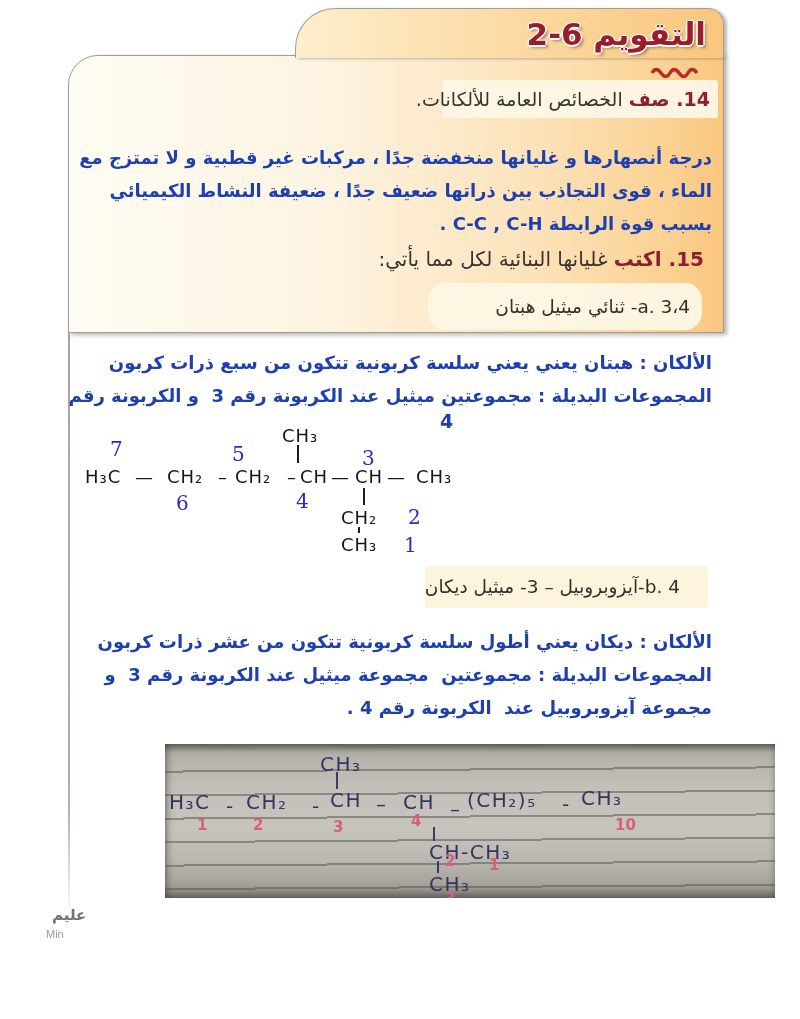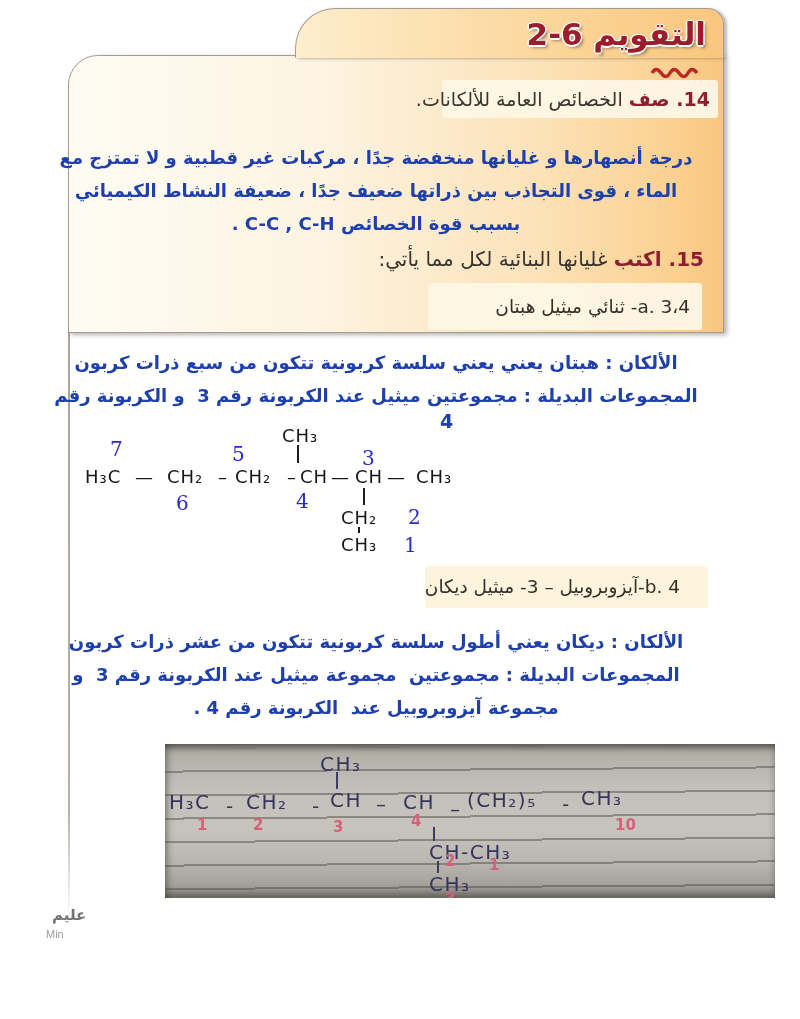--- a/index.html
+++ b/index.html
@@ -22,25 +22,25 @@
          text-shadow:-1.5px 0 #fff,1.5px 0 #fff,0 -1.5px #fff,0 1.5px #fff,2.5px 3px 3px rgba(90,80,70,.55);}
   .squiggle{position:absolute;left:650px;top:66px;z-index:4;}
 
   .q-strip{position:absolute;z-index:4;direction:rtl;text-align:right;border-radius:3px;white-space:pre;}
   .q14{left:442px;top:80px;width:268px;height:38px;line-height:38px;padding-right:8px;
        background:rgba(253,247,229,.95);font-size:19px;color:#383430;}
   .q15{left:300px;top:241px;width:404px;height:36px;line-height:36px;padding-right:8px;
        font-size:20px;color:#383430;background:transparent;}
   .maroon{color:#8e1f2e;font-weight:bold;}
   .itemA{left:428px;top:283px;width:262px;height:47px;line-height:47px;padding-right:12px;
-         background:rgba(253,247,228,.95);font-size:18.5px;color:#33302c;}
+         background:rgba(253,247,228,.95);font-size:18.5px;color:#33302c;border-radius:17px;}
   .itemB{left:425px;top:566px;width:255px;height:42px;line-height:42px;padding-right:28px;
          background:#fdf4dd;font-size:18.5px;color:#33302c;}
 
-  .blue-block{position:absolute;z-index:4;direction:rtl;text-align:center;
+  .blue-block{position:absolute;z-index:4;direction:rtl;text-align:right;
               color:#1e3fae;font-weight:bold;}
   .ans{left:40px;top:141px;width:672px;font-size:18px;line-height:33px;}
   .pa {left:40px;top:346px;width:672px;font-size:18px;line-height:33px;}
   .pb {left:40px;top:625px;width:672px;font-size:18px;line-height:33px;}
   .blue-block div{white-space:pre;}
   .lone4{position:absolute;left:440px;top:410px;z-index:4;color:#1e3fae;
          font-weight:bold;font-size:19px;}
 
   
   .struct{position:absolute;left:0;top:0;width:800px;height:1019px;z-index:2;}
@@ -78,21 +78,21 @@
 
   <svg class="squiggle" width="52" height="12">
     <path d="M2,7 q4,-7 9,0 t9,0 t9,0 t9,0 t9,0" stroke="#b92a26" stroke-width="3.4" fill="none"></path>
   </svg>
 
   <div class="q-strip q14"><span class="maroon">14. صف</span><span> الخصائص العامة للألكانات.</span></div>
 
   <div class="blue-block ans">
     <div>درجة أنصهارها و غليانها منخفضة جدًا ، مركبات غير قطبية و لا تمتزج مع</div>
     <div>الماء ، قوى التجاذب بين ذراتها ضعيف جدًا ، ضعيفة النشاط الكيميائي</div>
-    <div>بسبب قوة الخصائص C-C , C-H .</div>
+    <div>بسبب قوة الرابطة C-C , C-H .</div>
   </div>
 
   <div class="q-strip q15"><span class="maroon">15. اكتب</span><span> غليانها البنائية لكل مما يأتي:</span></div>
 
   <div class="q-strip itemA">a. 3،4- ثنائي ميثيل هبتان</div>
 
   <div class="blue-block pa">
     <div>الألكان : هبتان يعني يعني سلسة كربونية تتكون من سبع ذرات كربون</div>
     <div>المجموعات البديلة : مجموعتين ميثيل عند الكربونة رقم 3  و الكربونة رقم</div>
   </div>

